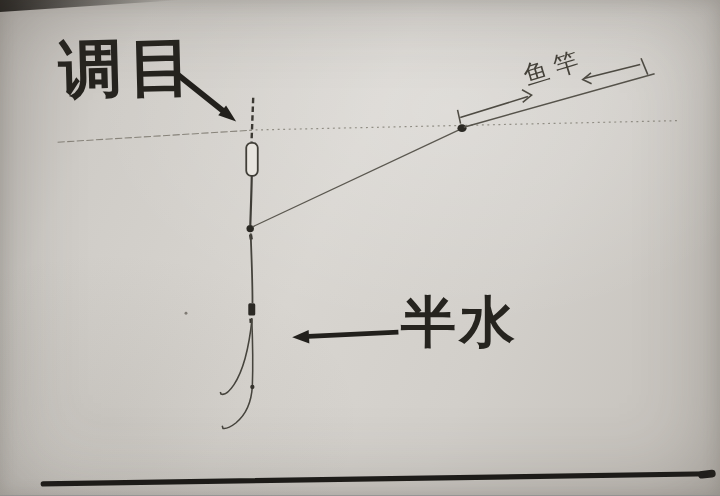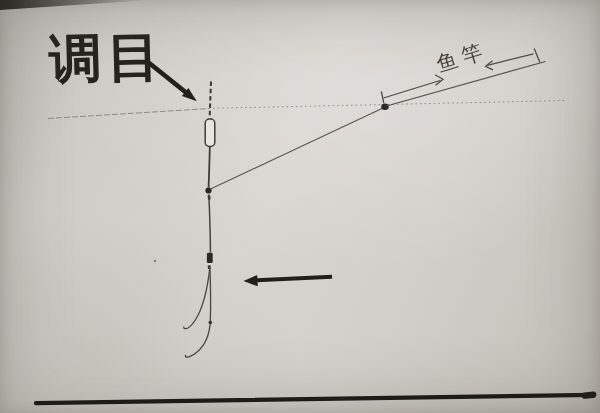--- a/index.html
+++ b/index.html
@@ -88,18 +88,19 @@
     <polygon points="243.5,281 257.8,286.3 257.2,274.9" fill="#22201c"></polygon>
 
     <line x1="36" y1="403.2" x2="593" y2="394.8" stroke="#191816" stroke-width="4.3" stroke-linecap="round"></line>
     <line x1="585" y1="395.6" x2="593.2" y2="394.7" stroke="#191816" stroke-width="6.4" stroke-linecap="round"></line>
 
     <circle cx="155" cy="261" r="1.2" fill="#6a675f" opacity="0.8"></circle>
   </svg>
 
   <div class="label label-tiaomu">调目</div>
 
+  <div class="label label-banshui">半水</div>
 
   <div class="label label-yugan">鱼竿</div>
 
   <div class="corner-shadow"></div>
   <div class="vignette"></div>
 </div>
 
 </body></html>

